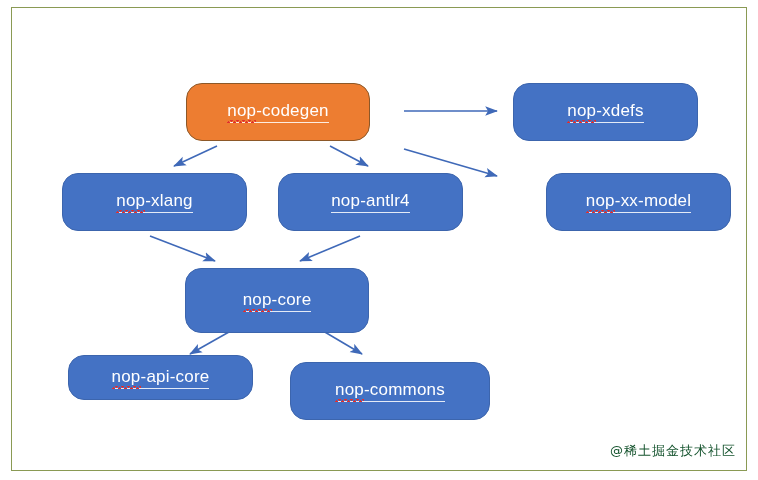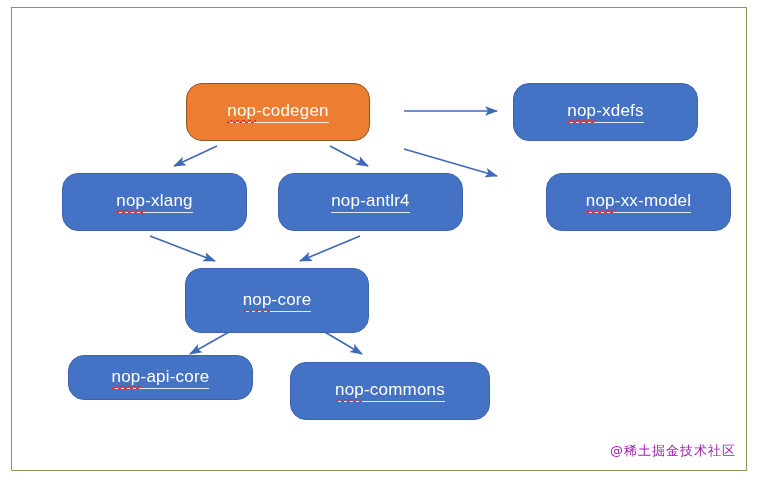--- a/index.html
+++ b/index.html
@@ -103,21 +103,21 @@
     width: 758px;
     height: 480px;
     pointer-events: none;
   }
 
   #watermark {
     position: absolute;
     right: 22px;
     bottom: 20px;
     font-size: 13px;
-    color: #a21caf;
+    color: #14532d;
     letter-spacing: 1px;
     white-space: nowrap;
     font-family: "DejaVu Sans", "Liberation Sans", sans-serif;
   }
 </style>
 </head>
 <body>
 
 <div id="canvas">
 

